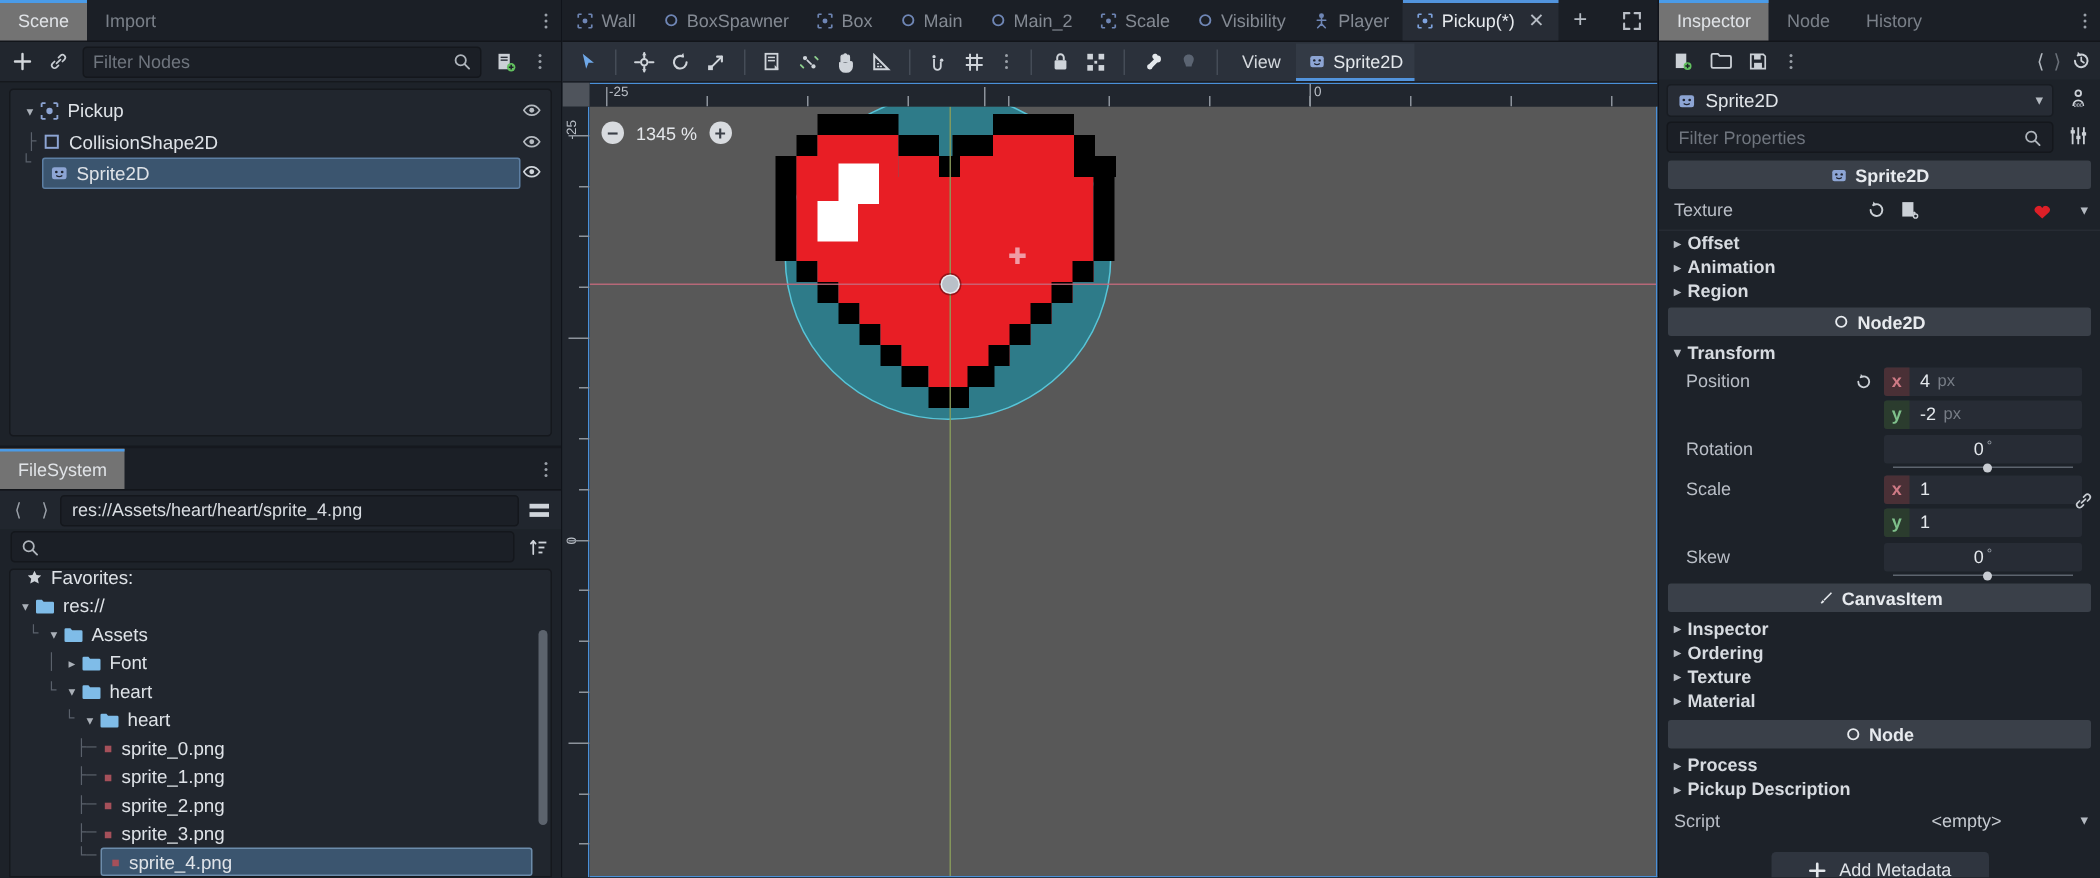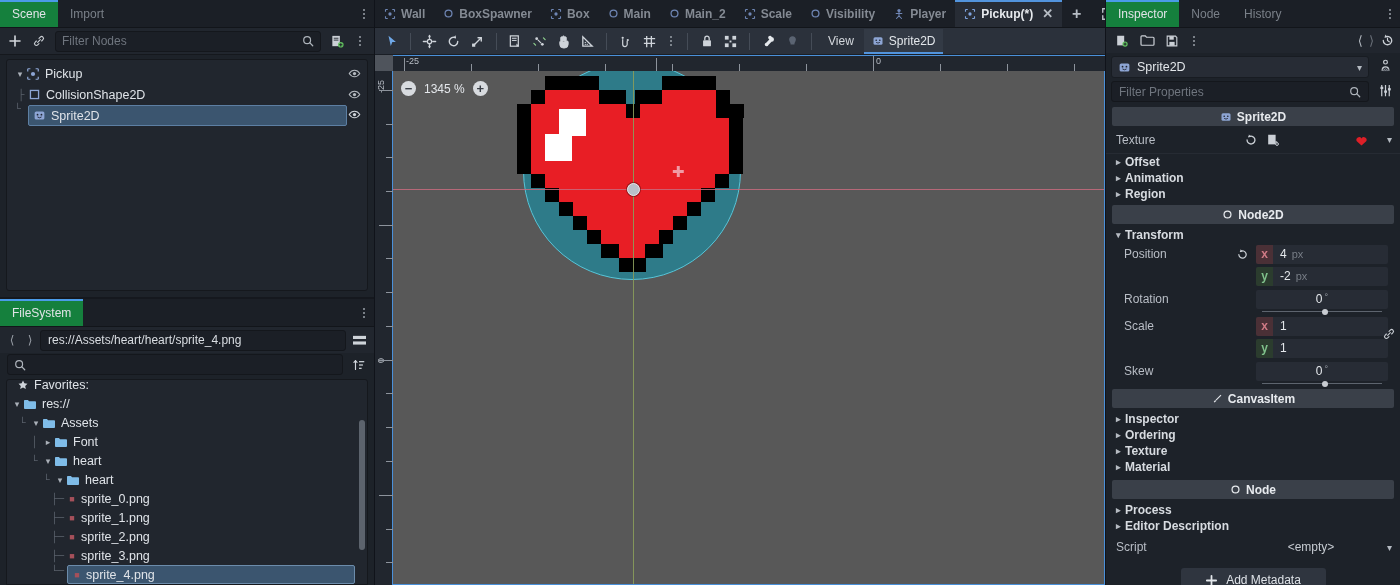--- a/index.html
+++ b/index.html
@@ -25,21 +25,21 @@
   .ptab {
     display: flex; align-items: center; gap: 5px;
     padding: 0 12px;
     font-size: 12px;
     color: #7a8089;
     cursor: default;
     position: relative;
   }
   .ptab.active {
     color: #e0e3e7;
-    background: #15803d;
+    background: #737373;
     box-shadow: inset 0 2px 0 0 #4a9be8;
     justify-content: flex-end;
   }
   .kebab {
     margin-left: auto; width: 20px;
     display: flex; flex-direction: column; align-items: center; justify-content: center; gap: 2px;
     cursor: pointer;
   }
   .kebab i { width: 2px; height: 2px; background: #9aa0a8; border-radius: 50%; display:block; }
 
@@ -159,21 +159,20 @@
   
   .center-col {
     width: 730px; height: 585px;
     display: flex; flex-direction: column;
     background: #21262e;
   }
   .scene-tabs {
     display: flex; align-items: stretch;
     height: 28px; background: #1b1f26;
     border-bottom: 1px solid #12151a;
-    font-weight: bold;
   }
   .stab {
     display: flex; align-items: center; gap: 5px;
     padding: 0 9px; font-size: 12px; color: #848a93;
     cursor: pointer; white-space: nowrap;
   }
   .stab.active {
     color: #e7eaee; background: #272c35;
     box-shadow: inset 0 2px 0 0 #5294dd;
   }
@@ -1123,21 +1122,21 @@
           </svg>
         <span>Node</span>
       </div>
 
       <div class="grp-row" style="margin-top:3px">
         <span class="gc">▸</span>
         <span>Process</span>
       </div>
       <div class="grp-row">
         <span class="gc">▸</span>
-        <span>Editor Description</span>
+        <span>Pickup Description</span>
       </div>
 
       <div class="script-row">
         <span class="label-w">Script</span>
         <span style="flex:1;text-align:center;color:#c6cbd1">&lt;empty&gt;</span>
         <span style="color:#b4bac1;font-size:10px;width:14px;text-align:right">▾</span>
       </div>
 
       <div class="addmeta">
         <svg width="13" height="13" viewBox="0 0 14 14">

